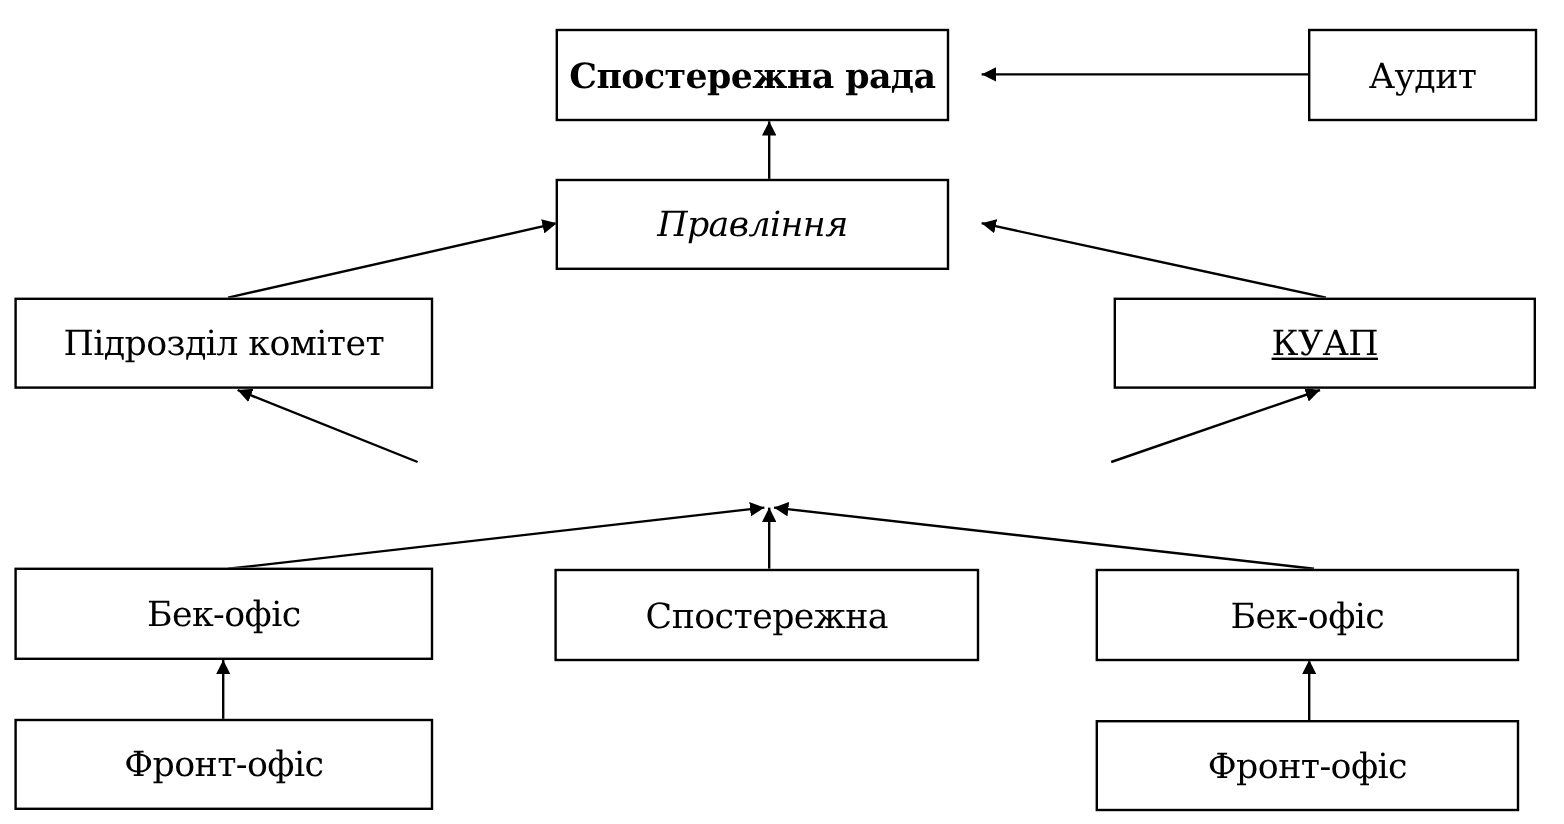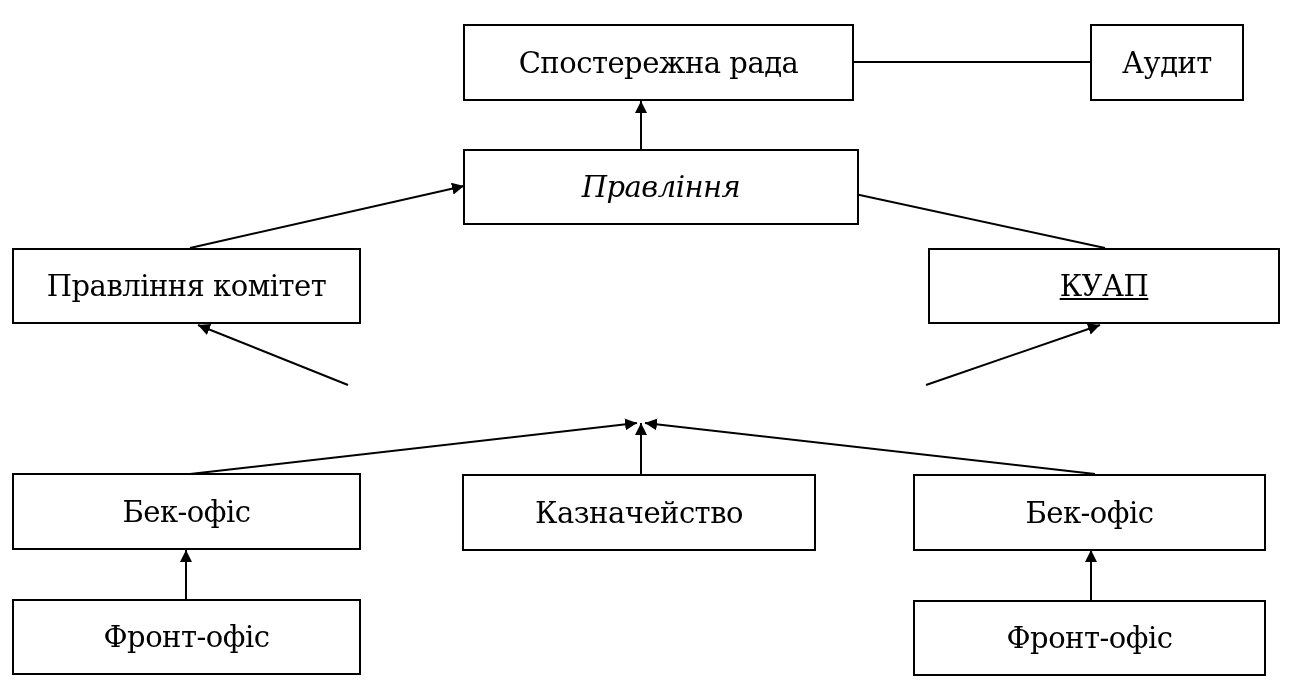--- a/index.html
+++ b/index.html
@@ -31,40 +31,40 @@
     <line x1="1105" y1="248" x2="818" y2="186" stroke="#000" stroke-width="2" marker-end="url(#ah)"></line>
     <line x1="348" y1="385" x2="198" y2="325" stroke="#000" stroke-width="2" marker-end="url(#ah)"></line>
     <line x1="926" y1="385" x2="1100" y2="325" stroke="#000" stroke-width="2" marker-end="url(#ah)"></line>
     <line x1="190" y1="474" x2="637" y2="423" stroke="#000" stroke-width="2" marker-end="url(#ah)"></line>
     <line x1="641" y1="474" x2="641" y2="423" stroke="#000" stroke-width="2" marker-end="url(#ah)"></line>
     <line x1="1095" y1="474" x2="645" y2="423" stroke="#000" stroke-width="2" marker-end="url(#ah)"></line>
     <line x1="186" y1="600" x2="186" y2="550" stroke="#000" stroke-width="2" marker-end="url(#ah)"></line>
     <line x1="1091" y1="600" x2="1091" y2="550" stroke="#000" stroke-width="2" marker-end="url(#ah)"></line>
   </svg>
 
-  <div class="node" style="left:463px;top:24px;width:391px;height:77px;">
+  <div class="node" style="left:463px;top:24px;width:328px;height:77px;font-weight:bold;">
     <span>Спостережна рада</span>
   </div>
-  <div class="node" style="left:1090px;top:24px;width:154px;height:77px;">
+  <div class="node" style="left:1090px;top:24px;width:191px;height:77px;">
     <span>Аудит</span>
   </div>
-  <div class="node italic" style="left:463px;top:149px;width:396px;height:76px;">
+  <div class="node italic" style="left:463px;top:149px;width:328px;height:76px;">
     <span>Правління</span>
   </div>
   <div class="node" style="left:12px;top:248px;width:349px;height:76px;">
-    <span>Правління комітет</span>
+    <span>Підрозділ комітет</span>
   </div>
   <div class="node" style="left:928px;top:248px;width:352px;height:76px;text-decoration:underline;">
     <span>КУАП</span>
   </div>
   <div class="node" style="left:12px;top:473px;width:349px;height:77px;">
     <span>Бек-офіс</span>
   </div>
   <div class="node" style="left:462px;top:474px;width:354px;height:77px;">
-    <span>Казначейство</span>
+    <span>Спостережна</span>
   </div>
   <div class="node" style="left:913px;top:474px;width:353px;height:77px;">
     <span>Бек-офіс</span>
   </div>
   <div class="node" style="left:12px;top:599px;width:349px;height:76px;">
     <span>Фронт-офіс</span>
   </div>
   <div class="node" style="left:913px;top:600px;width:353px;height:76px;">
     <span>Фронт-офіс</span>
   </div>

